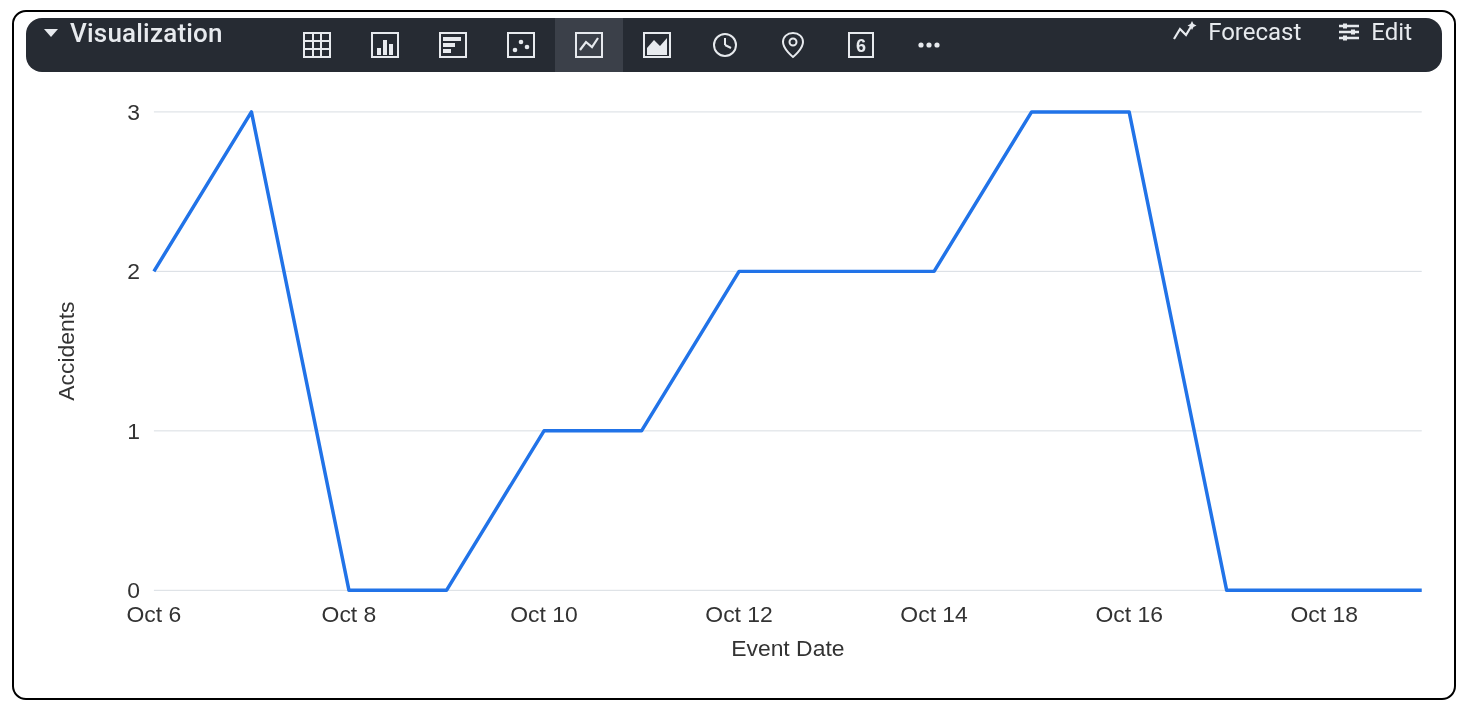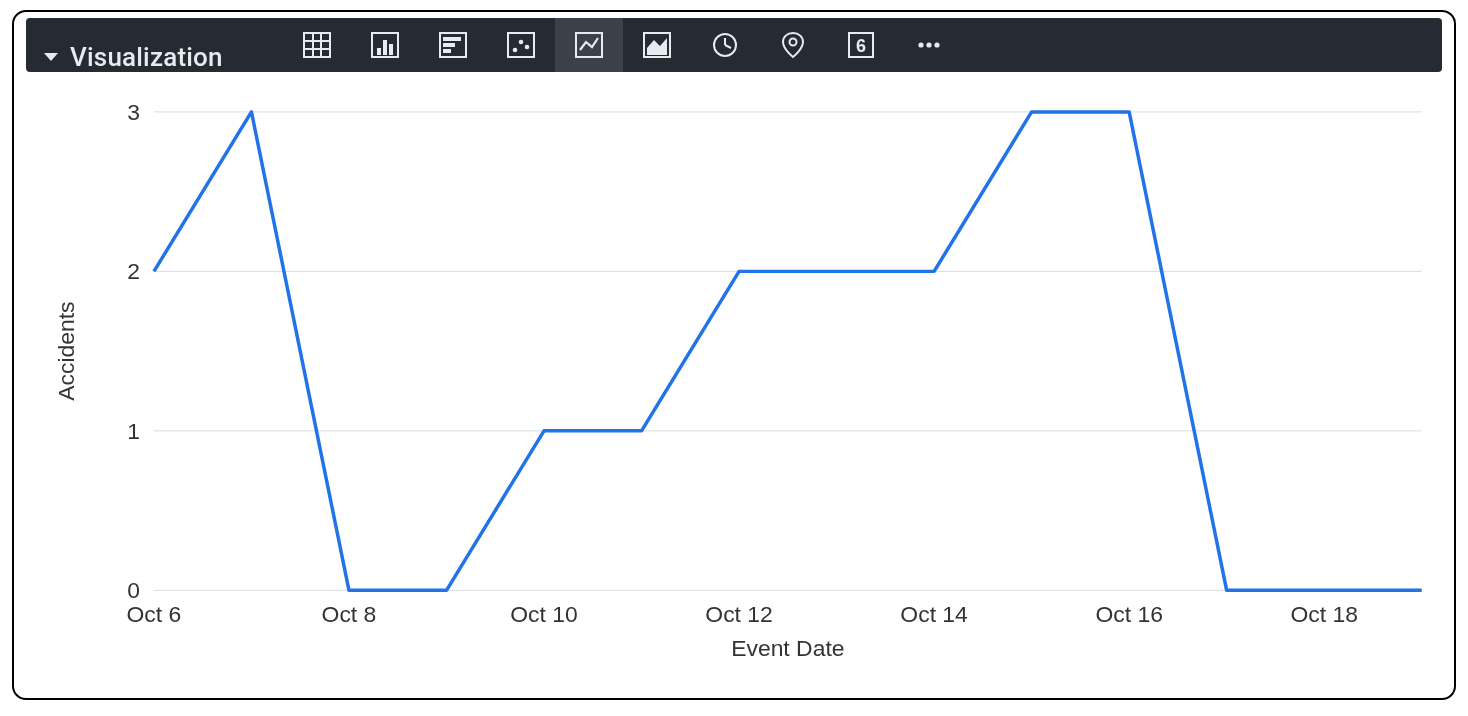--- a/index.html
+++ b/index.html
@@ -16,23 +16,23 @@
     border: 2px solid #000;
     border-radius: 14px;
     overflow: hidden;
     background: #fff;
   }
   .toolbar {
     position: absolute;
     left: 12px; top: 6px; right: 12px;
     height: 54px;
     background: #262b33;
-    border-radius: 4px;
+    border-radius: 16px;
     display: flex;
-    align-items: flex-end;
+    align-items: flex-start;
     color: #e7eaee;
   }
   .tb-left {
     display: flex; align-items: center;
     padding-left: 18px;
     gap: 12px;
   }
   .caret {
     width: 0; height: 0;
     border-left: 7px solid transparent;
@@ -154,20 +154,40 @@
       </div>
       <div class="iconbtn">
         <svg width="30" height="30" viewBox="0 0 30 30">
           <circle cx="7" cy="15" r="2.6" fill="#e7eaee"></circle>
           <circle cx="15" cy="15" r="2.6" fill="#e7eaee"></circle>
           <circle cx="23" cy="15" r="2.6" fill="#e7eaee"></circle>
         </svg>
       </div>
     </div>
 
+    <div class="tb-right">
+      <div class="txtbtn">
+        <svg width="26" height="26" viewBox="0 0 26 26">
+          <polyline points="2,20 8,10 14,16 20,6" fill="none" stroke="#e7eaee" stroke-width="2.2"></polyline>
+          <path d="M20 2 L21.5 5 L24.5 6.5 L21.5 8 L20 11 L18.5 8 L15.5 6.5 L18.5 5 Z" fill="#e7eaee"></path>
+        </svg>
+        <span>Forecast</span>
+      </div>
+      <div class="txtbtn">
+        <svg width="24" height="24" viewBox="0 0 24 24">
+          <line x1="2" y1="6" x2="22" y2="6" stroke="#e7eaee" stroke-width="2.4"></line>
+          <line x1="2" y1="12" x2="22" y2="12" stroke="#e7eaee" stroke-width="2.4"></line>
+          <line x1="2" y1="18" x2="22" y2="18" stroke="#e7eaee" stroke-width="2.4"></line>
+          <rect x="6" y="3.5" width="4" height="5" fill="#e7eaee"></rect>
+          <rect x="14" y="9.5" width="4" height="5" fill="#e7eaee"></rect>
+          <rect x="6" y="15.5" width="4" height="5" fill="#e7eaee"></rect>
+        </svg>
+        <span>Edit</span>
+      </div>
+    </div>
   </div>
 
   <div class="chart-area">
     <svg id="chart-svg" width="100%" height="100%" viewBox="0 0 1420 606">
         <line x1="128" y1="510" x2="1400" y2="510" stroke="#d8dde2" stroke-width="1"></line>
         <text x="114" y="518" text-anchor="end" font-size="23" fill="#333" font-family="Arial">0</text>
         <line x1="128" y1="350" x2="1400" y2="350" stroke="#d8dde2" stroke-width="1"></line>
         <text x="114" y="358" text-anchor="end" font-size="23" fill="#333" font-family="Arial">1</text>
         <line x1="128" y1="190" x2="1400" y2="190" stroke="#d8dde2" stroke-width="1"></line>
         <text x="114" y="198" text-anchor="end" font-size="23" fill="#333" font-family="Arial">2</text>

